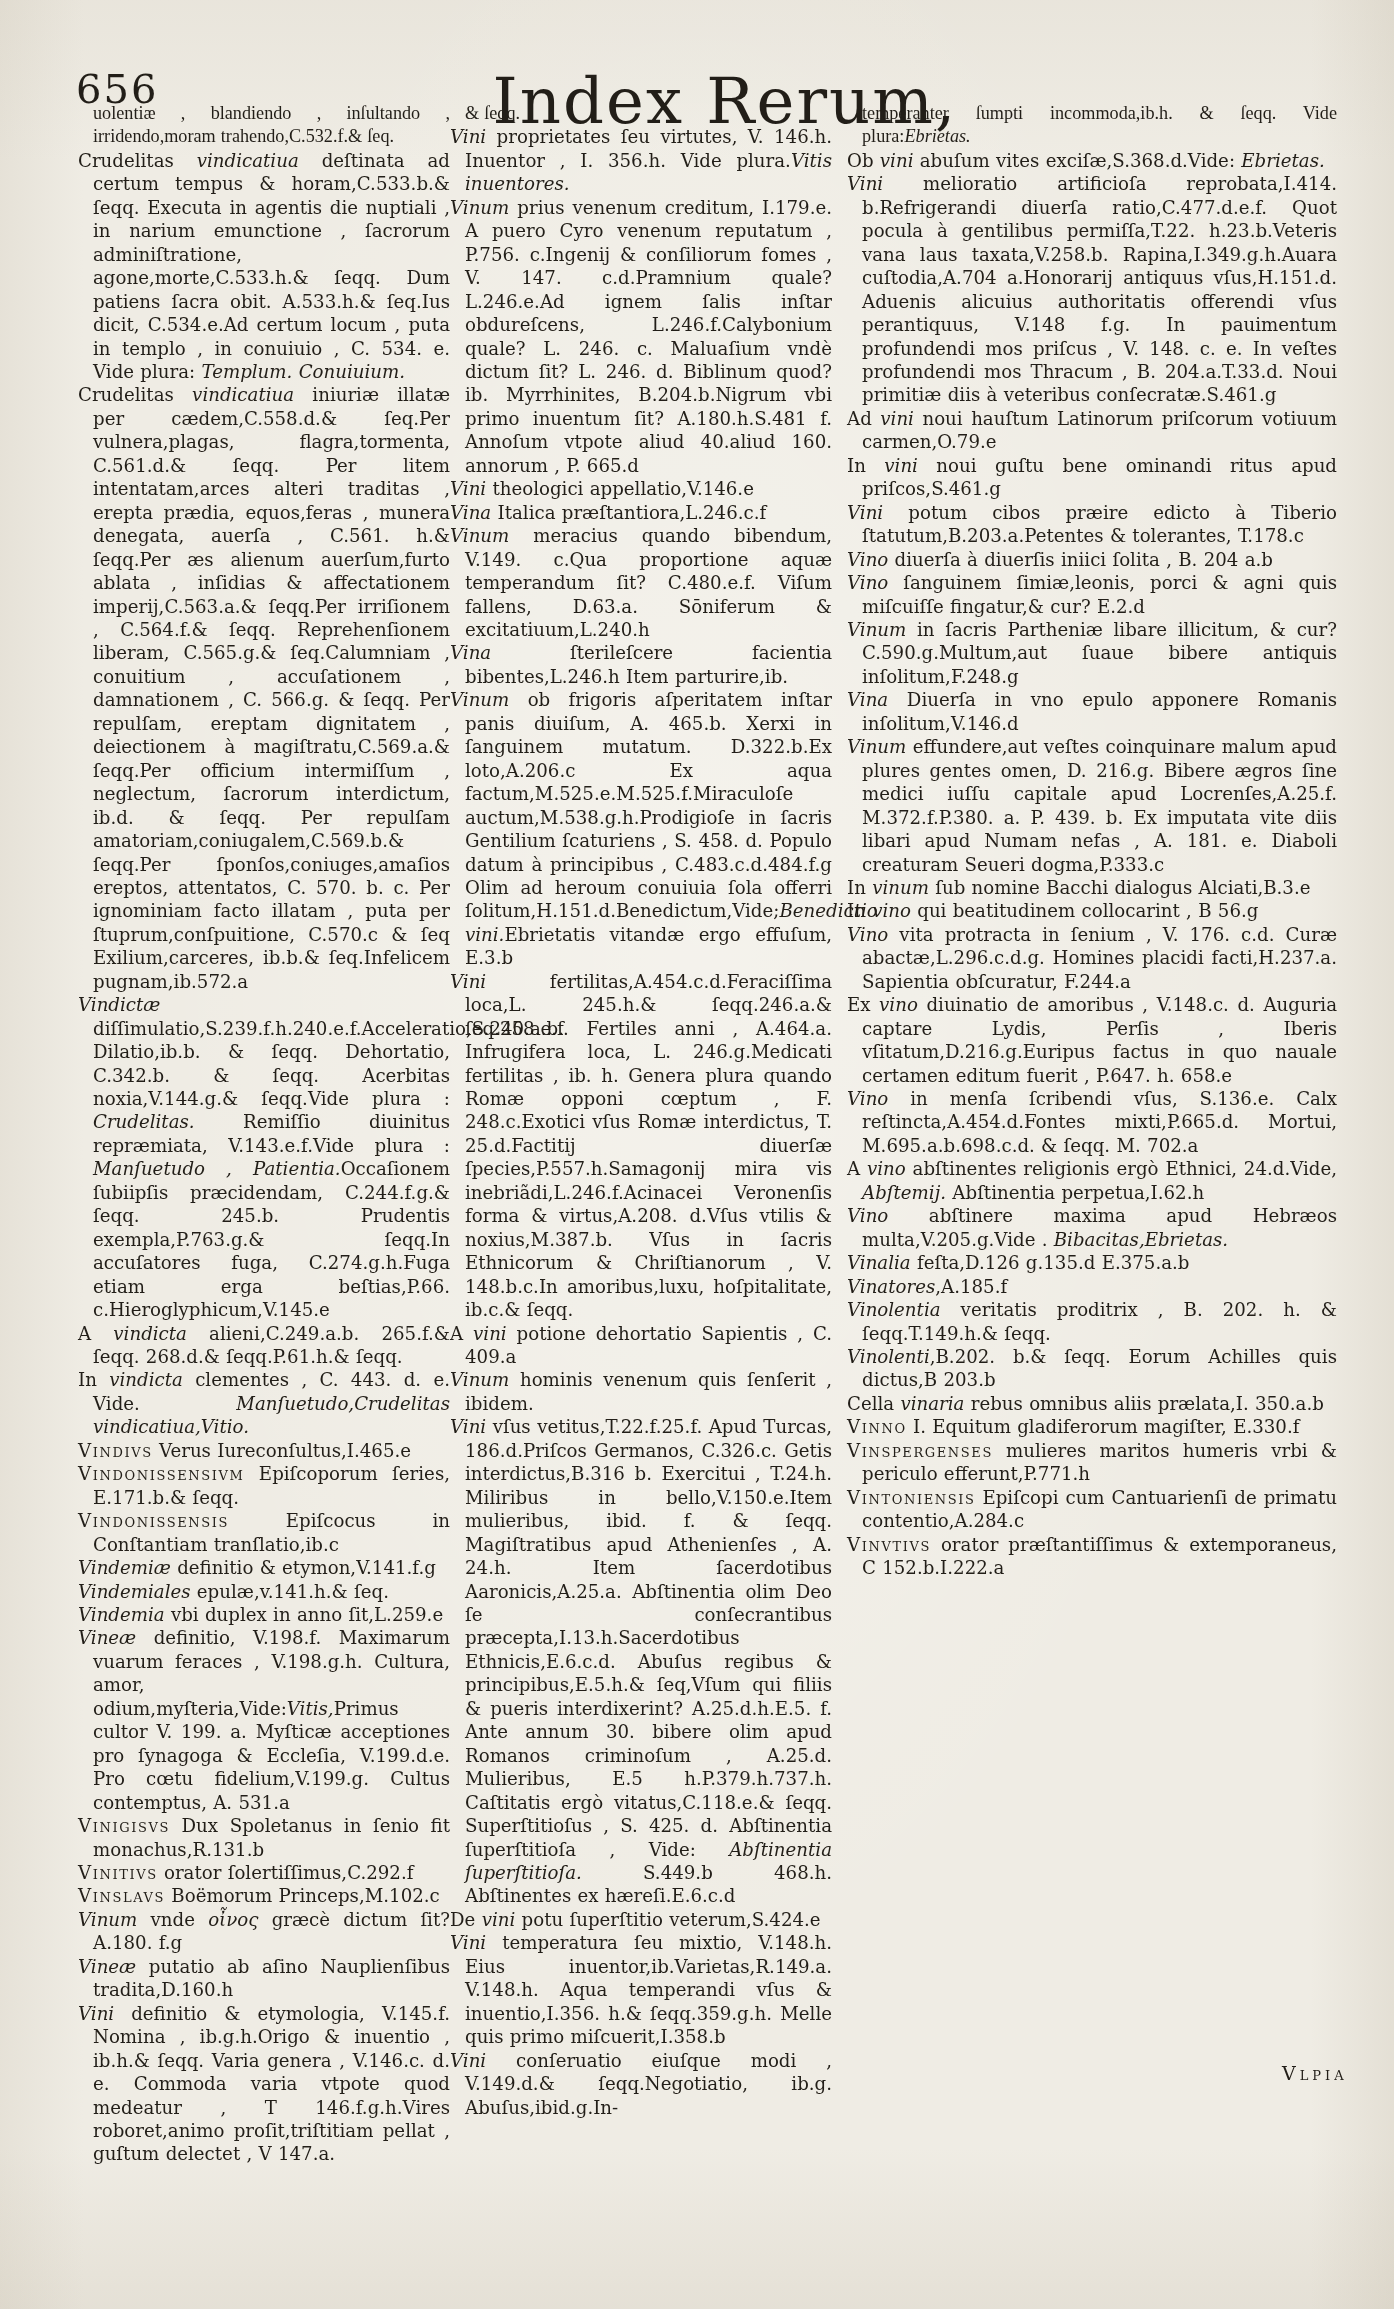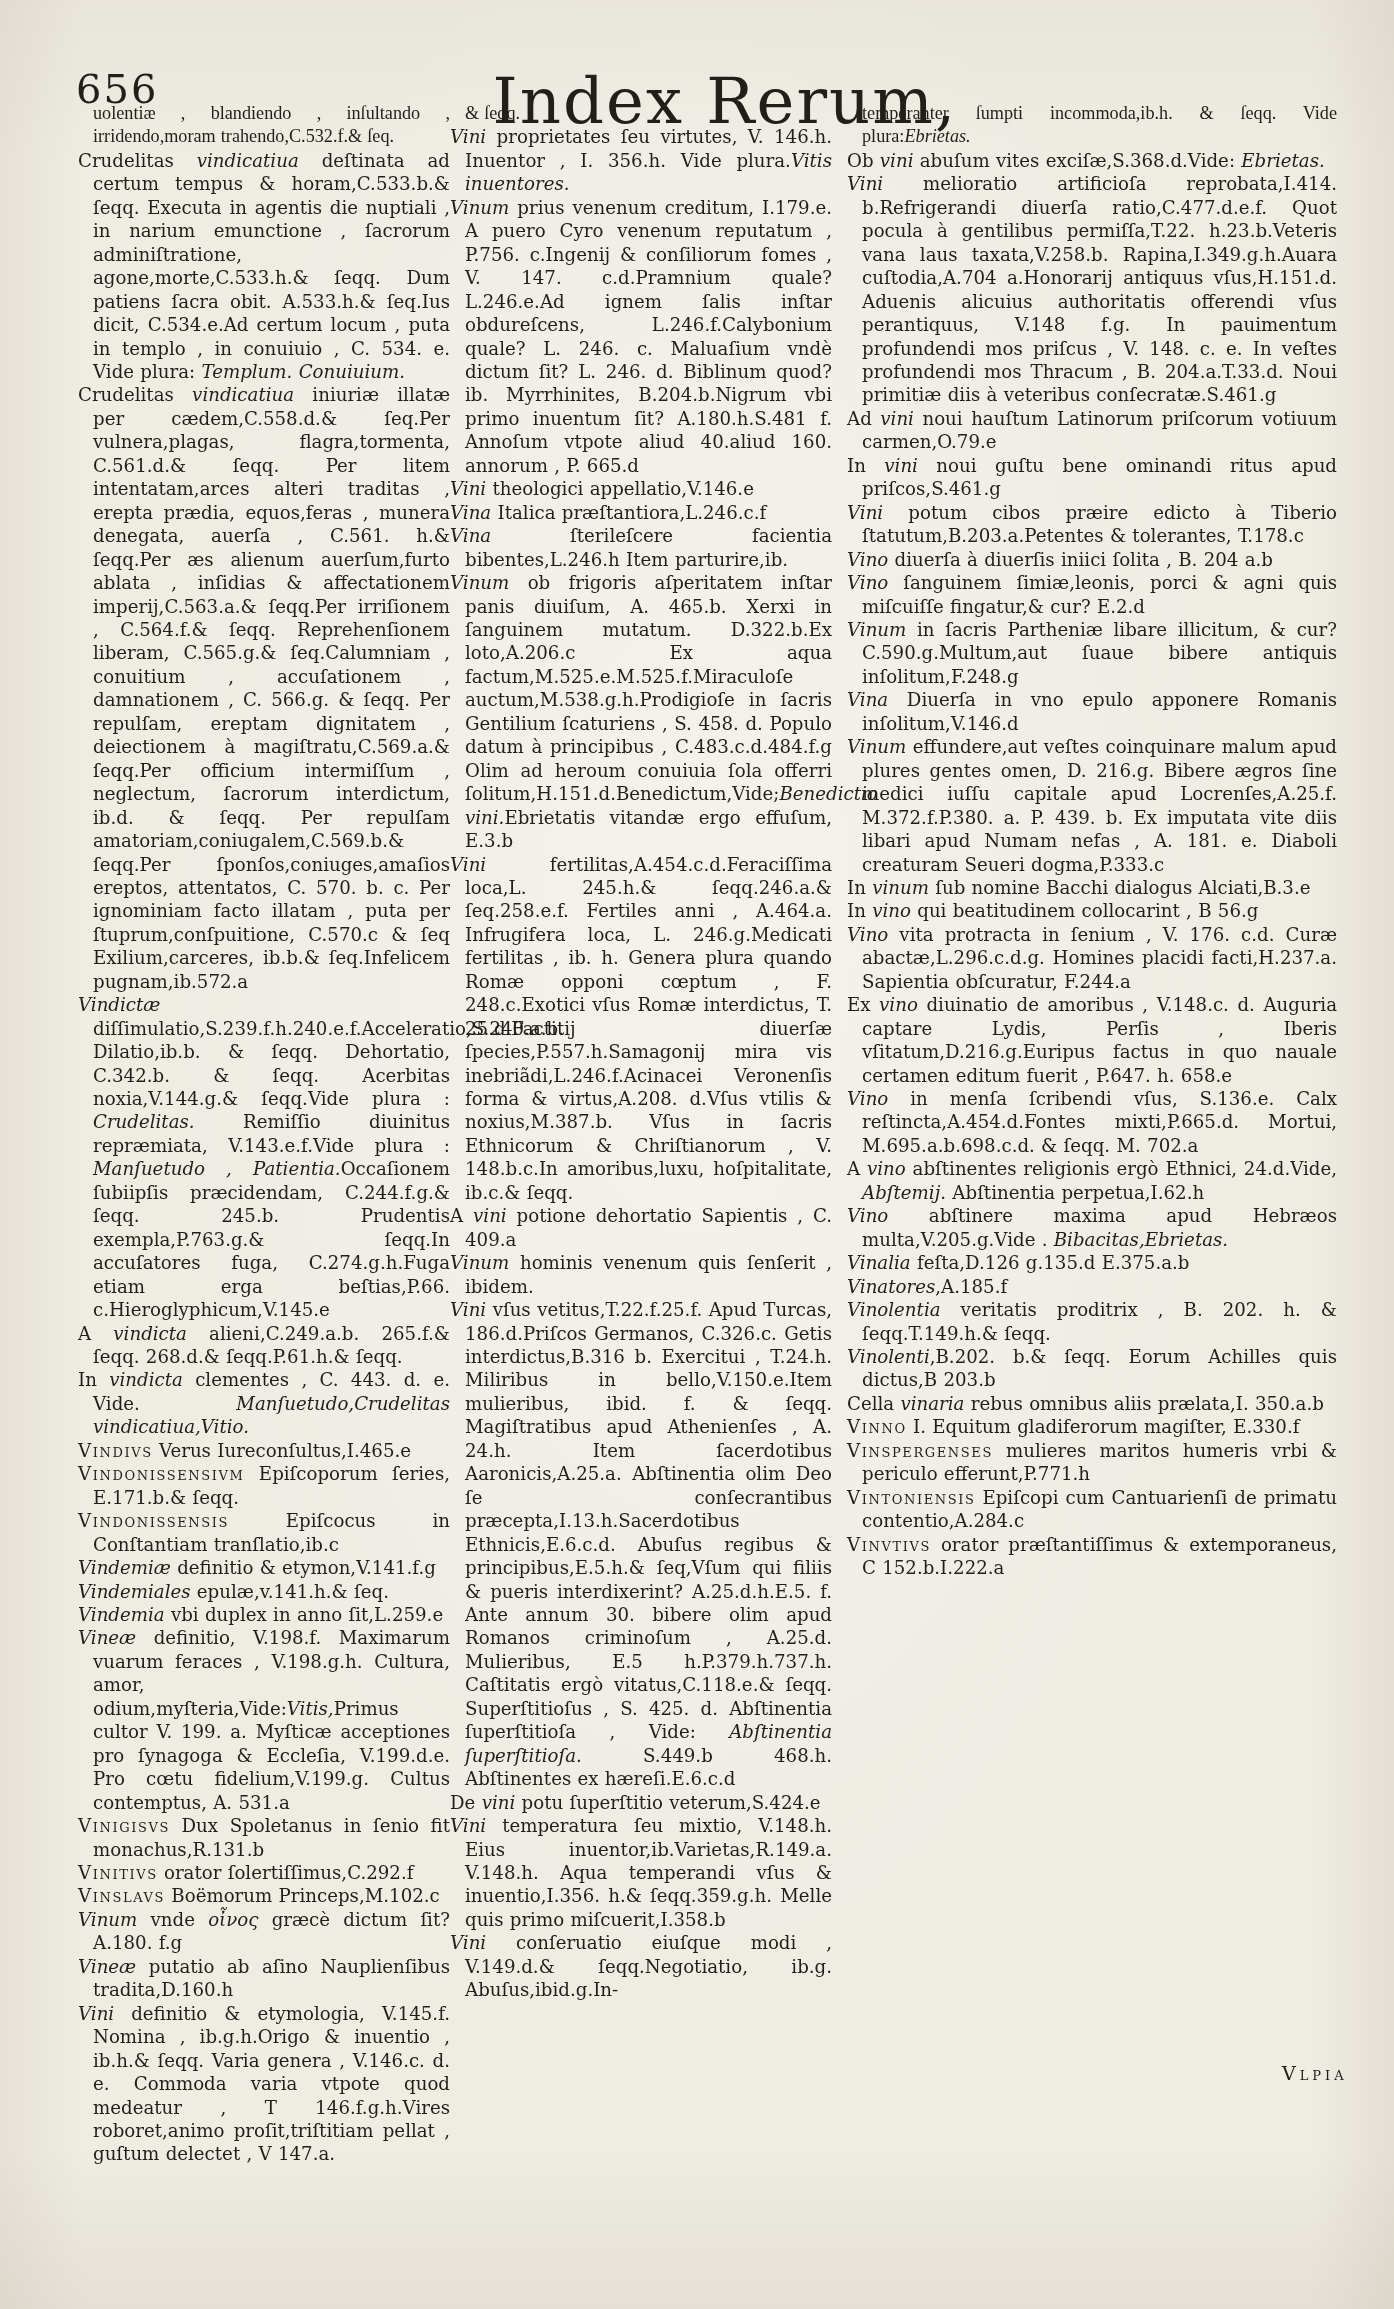--- a/index.html
+++ b/index.html
@@ -78,20 +78,21 @@
     <p class="entry"><span class="i">Vinum</span><span class="n"> vnde </span><span class="i">οἶνος</span><span class="n"> græcè dictum ſit? A.180. f.g</span></p>
     <p class="entry"><span class="i">Vineæ</span><span class="n"> putatio ab aſino Nauplienſibus tradita,D.160.h</span></p>
     <p class="entry"><span class="i">Vini</span><span class="n"> definitio &amp; etymologia, V.145.f. Nomina , ib.g.h.Origo &amp; inuentio , ib.h.&amp; ſeqq. Varia genera , V.146.c. d. e. Commoda varia vtpote quod medeatur , T 146.f.g.h.Vires roboret,animo proſit,triſtitiam pellat , guſtum delectet , V 147.a.</span></p>
   </div>
 <div class="col" id="col2">
     <p class="entry cont"><span class="n">&amp; ſeqq.</span></p>
     <p class="entry"><span class="i">Vini</span><span class="n"> proprietates ſeu virtutes, V. 146.h. Inuentor , I. 356.h. Vide plura.</span><span class="i">Vitis inuentores.</span></p>
     <p class="entry"><span class="i">Vinum</span><span class="n"> prius venenum creditum, I.179.e. A puero Cyro venenum reputatum , P.756. c.Ingenij &amp; conſiliorum fomes , V. 147. c.d.Pramnium quale? L.246.e.Ad ignem ſalis inſtar obdureſcens, L.246.f.Calybonium quale? L. 246. c. Maluaſium vndè dictum ſit? L. 246. d. Biblinum quod? ib. Myrrhinites, B.204.b.Nigrum vbi primo inuentum ſit? A.180.h.S.481 f. Annoſum vtpote aliud 40.aliud 160. annorum , P. 665.d</span></p>
     <p class="entry"><span class="i">Vini</span><span class="n"> theologici appellatio,V.146.e</span></p>
     <p class="entry"><span class="i">Vina</span><span class="n"> Italica præſtantiora,L.246.c.f</span></p>
+    <p class="entry"><span class="i">Vinum</span><span class="n"> meracius quando bibendum, V.149. c.Qua proportione aquæ temperandum ſit? C.480.e.f. Viſum fallens, D.63.a. Sōniferum &amp; excitatiuum,L.240.h</span></p>
     <p class="entry"><span class="i">Vina</span><span class="n"> ſterileſcere facientia bibentes,L.246.h Item parturire,ib.</span></p>
     <p class="entry"><span class="i">Vinum</span><span class="n"> ob frigoris aſperitatem inſtar panis diuiſum, A. 465.b. Xerxi in ſanguinem mutatum. D.322.b.Ex loto,A.206.c Ex aqua factum,M.525.e.M.525.f.Miraculoſe auctum,M.538.g.h.Prodigioſe in ſacris Gentilium ſcaturiens , S. 458. d. Populo datum à principibus , C.483.c.d.484.f.g Olim ad heroum conuiuia ſola offerri ſolitum,H.151.d.Benedictum,Vide;</span><span class="i">Benedictio vini.</span><span class="n">Ebrietatis vitandæ ergo effuſum, E.3.b</span></p>
     <p class="entry"><span class="i">Vini</span><span class="n"> fertilitas,A.454.c.d.Feraciſſima loca,L. 245.h.&amp; ſeqq.246.a.&amp; ſeq.258.e.f. Fertiles anni , A.464.a. Infrugifera loca, L. 246.g.Medicati fertilitas , ib. h. Genera plura quando Romæ opponi cœptum , F. 248.c.Exotici vſus Romæ interdictus, T. 25.d.Factitij diuerſæ ſpecies,P.557.h.Samagonij mira vis inebriãdi,L.246.f.Acinacei Veronenſis forma &amp; virtus,A.208. d.Vſus vtilis &amp; noxius,M.387.b. Vſus in ſacris Ethnicorum &amp; Chriſtianorum , V. 148.b.c.In amoribus,luxu, hoſpitalitate, ib.c.&amp; ſeqq.</span></p>
     <p class="entry"><span class="n">A </span><span class="i">vini</span><span class="n"> potione dehortatio Sapientis , C. 409.a</span></p>
     <p class="entry"><span class="i">Vinum</span><span class="n"> hominis venenum quis ſenſerit , ibidem.</span></p>
     <p class="entry"><span class="i">Vini</span><span class="n"> vſus vetitus,T.22.f.25.f. Apud Turcas, 186.d.Priſcos Germanos, C.326.c. Getis interdictus,B.316 b. Exercitui , T.24.h. Miliribus in bello,V.150.e.Item mulieribus, ibid. f. &amp; ſeqq. Magiſtratibus apud Athenienſes , A. 24.h. Item ſacerdotibus Aaronicis,A.25.a. Abſtinentia olim Deo ſe conſecrantibus præcepta,I.13.h.Sacerdotibus Ethnicis,E.6.c.d. Abuſus regibus &amp; principibus,E.5.h.&amp; ſeq,Vſum qui filiis &amp; pueris interdixerint? A.25.d.h.E.5. f. Ante annum 30. bibere olim apud Romanos criminoſum , A.25.d. Mulieribus, E.5 h.P.379.h.737.h. Caſtitatis ergò vitatus,C.118.e.&amp; ſeqq. Superſtitioſus , S. 425. d. Abſtinentia ſuperſtitioſa , Vide: </span><span class="i">Abſtinentia ſuperſtitioſa.</span><span class="n"> S.449.b 468.h. Abſtinentes ex hæreſi.E.6.c.d</span></p>
     <p class="entry"><span class="n">De </span><span class="i">vini</span><span class="n"> potu ſuperſtitio veterum,S.424.e</span></p>
     <p class="entry"><span class="i">Vini</span><span class="n"> temperatura ſeu mixtio, V.148.h. Eius inuentor,ib.Varietas,R.149.a. V.148.h. Aqua temperandi vſus &amp; inuentio,I.356. h.&amp; ſeqq.359.g.h. Melle quis primo miſcuerit,I.358.b</span></p>
     <p class="entry"><span class="i">Vini</span><span class="n"> conſeruatio eiuſque modi , V.149.d.&amp; ſeqq.Negotiatio, ib.g. Abuſus,ibid.g.In-</span></p>
   </div>

